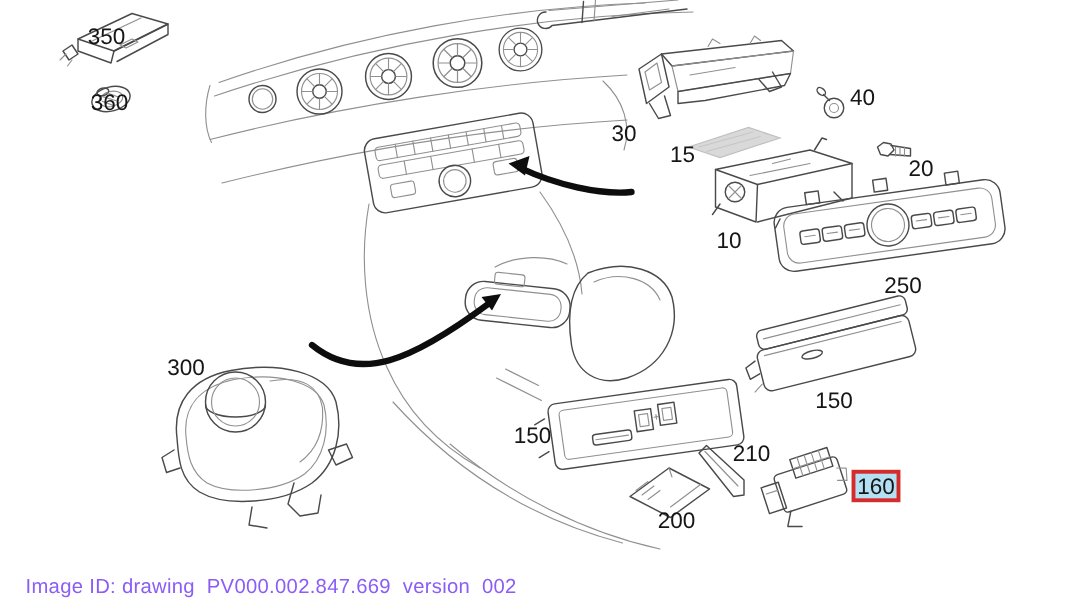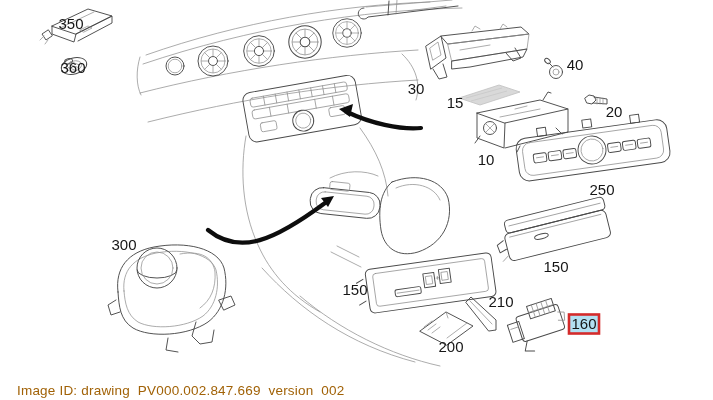--- a/index.html
+++ b/index.html
@@ -236,15 +236,15 @@
   <text class="lbl" x="355" y="295">150</text>
   <text class="lbl" x="501" y="307">210</text>
   <text class="lbl" x="451" y="352">200</text>
 
   <g>
     <rect x="569" y="314.5" width="30" height="19" stroke-width="2.6" fill="#b3e0f2" stroke="#d42b2b"></rect>
     <text class="lbl" x="584" y="329" fill="#1a6e9e">160</text>
   </g>
 </svg>
 
-<div id="footer" style="color: #a16207;">Image ID: drawing  PV000.002.847.669  version  002</div>
+<div id="footer" style="color: #8b5cf6;">Image ID: drawing  PV000.002.847.669  version  002</div>
 
 </div>
 
 </body></html>

